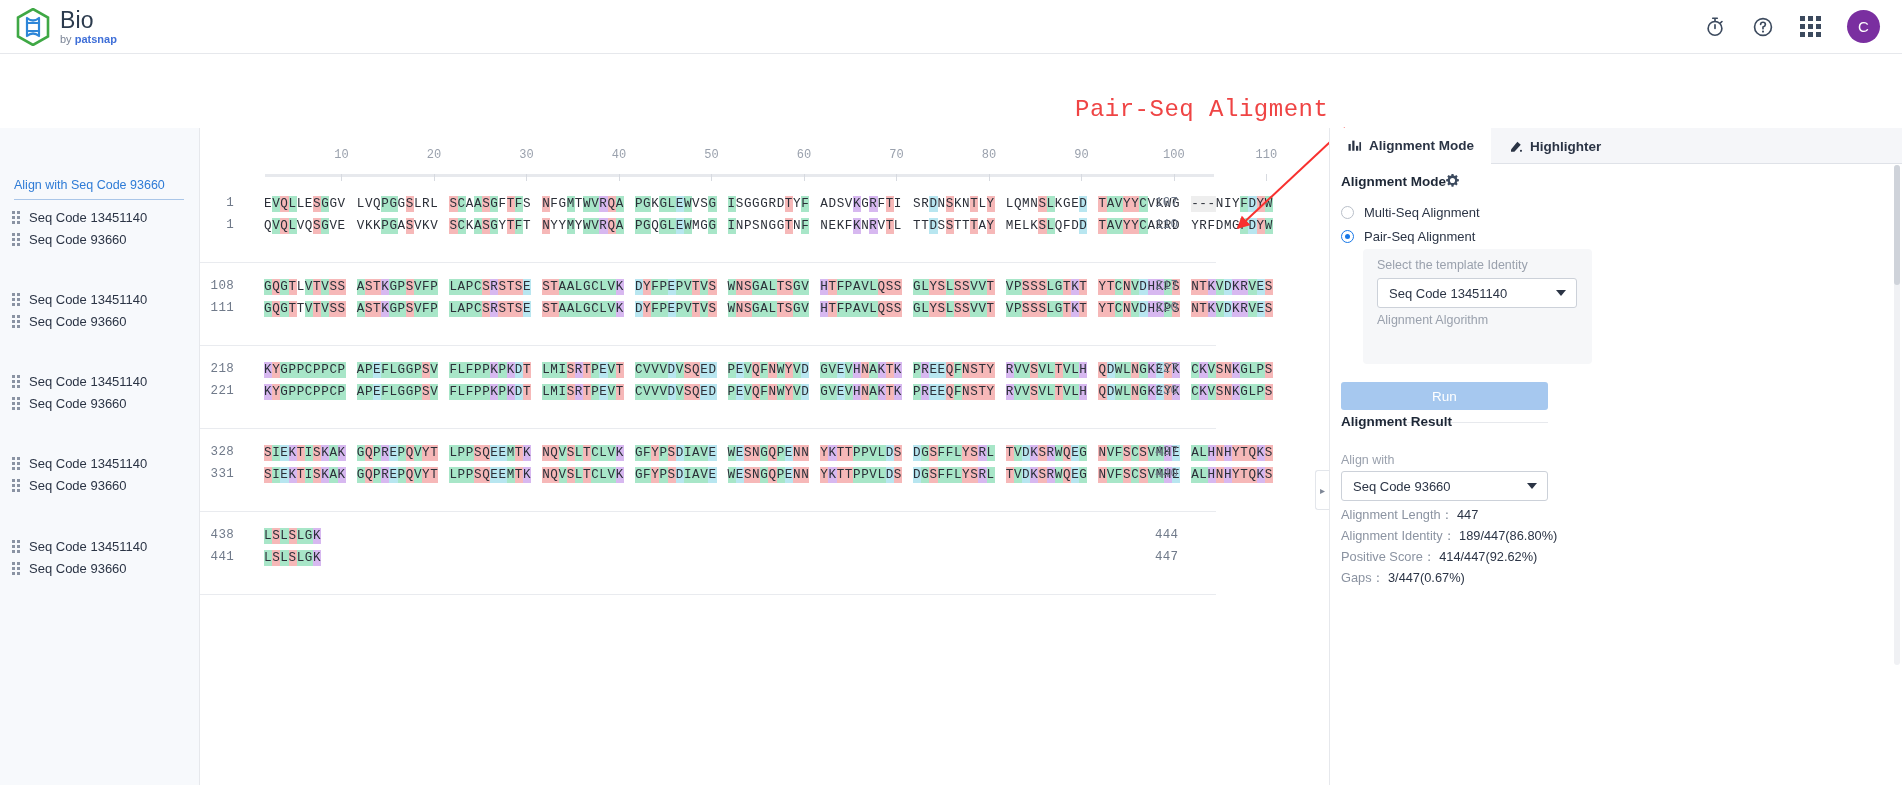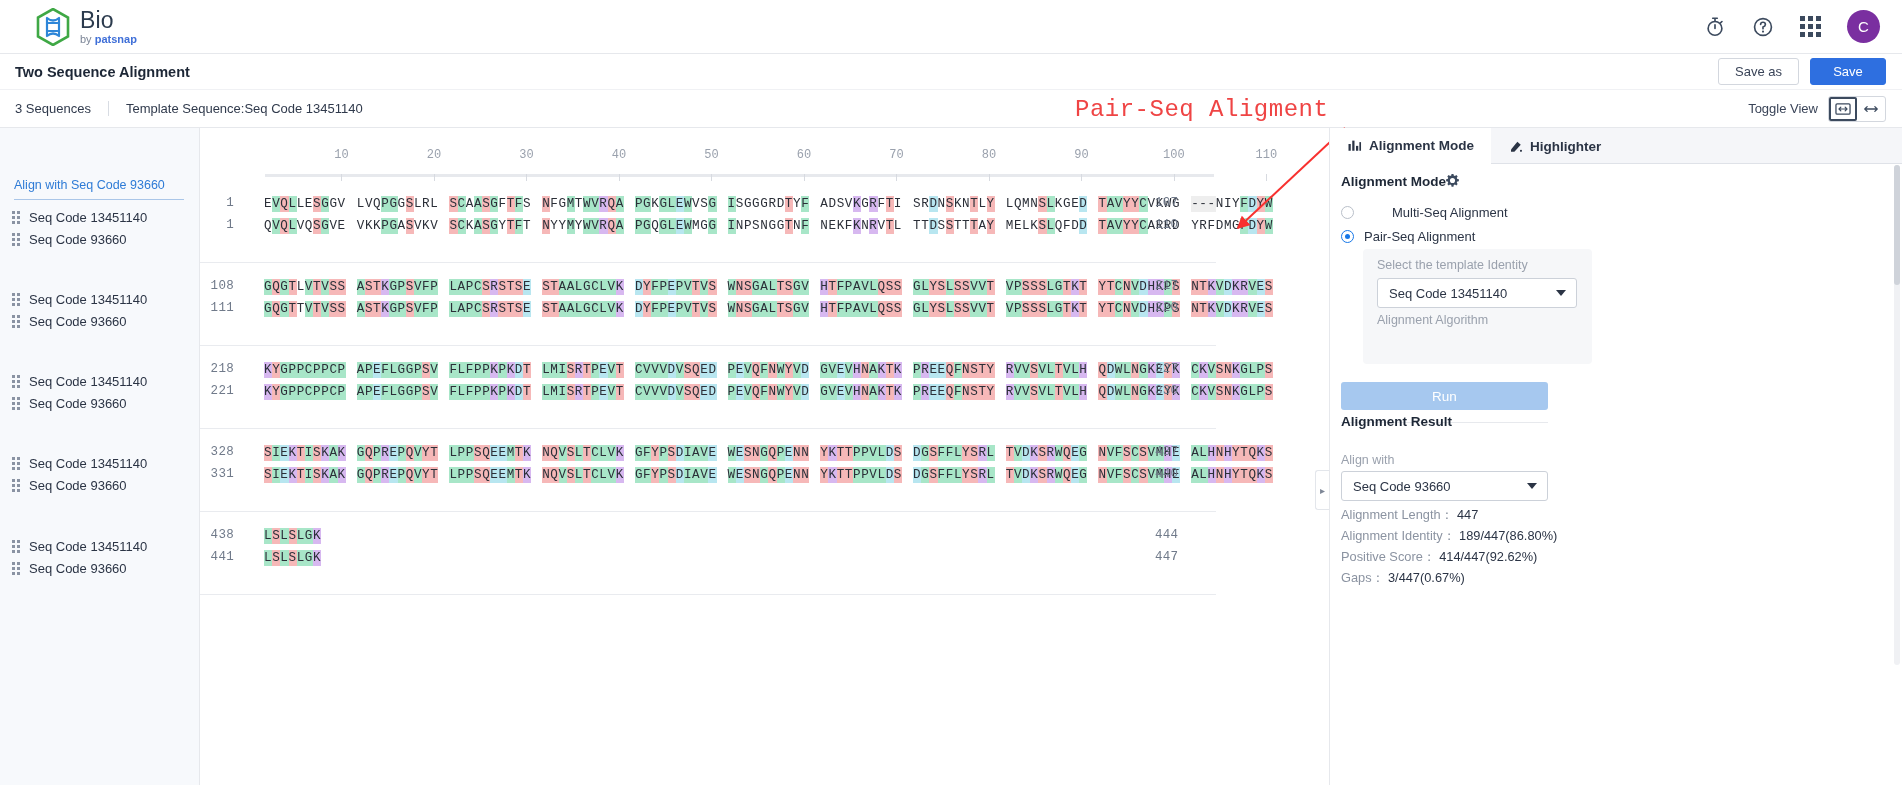--- a/index.html
+++ b/index.html
@@ -11,21 +11,21 @@
     overflow: hidden;
   }
   #app { position: relative; width: 1902px; height: 785px; background: #fff; }
 
   
   .topbar {
     position: absolute; top: 0; left: 0; width: 1902px; height: 54px;
     background: #fff; border-bottom: 1px solid #e6e8ec;
     display: flex; align-items: center;
   }
-  .brand { display: flex; align-items: center; margin-left: 36px; }
+  .brand { display: flex; align-items: center; margin-left: 16px; }
   .brand-logo { width: 34px; height: 38px; margin-right: 10px; }
   .brand-text { line-height: 1; }
   .brand-title { font-size: 23px; color: #2b3a4d; letter-spacing: .2px; }
   .brand-sub { font-size: 11px; color: #7b8596; margin-top: 2px; }
   .brand-sub b { color: #3f6fd8; font-weight: 700; }
   .topbar-right {
     margin-left: auto; margin-right: 22px;
     display: flex; align-items: center; gap: 26px;
   }
   .tb-icon { width: 22px; height: 22px; color: #3c4a5e; cursor: pointer; display:block; }
@@ -226,49 +226,21 @@
           <i></i>
           <i></i>
           <i></i>
           <i></i>
           <i></i>
       </div>
       <div class="avatar">C</div>
     </div>
   </div>
 
-  <div class="titlerow">
-    <div class="page-title">Two Sequence Alignment</div>
-    <div class="title-actions">
-      <div class="btn">Save as</div>
-      <div class="btn primary">Save</div>
-    </div>
-  </div>
-
-  <div class="metarow">
-    <div class="meta-count">3 Sequences</div>
-    <div class="meta-div"></div>
-    <div class="meta-tmpl">Template Sequence:Seq Code 13451140</div>
-    <div class="meta-right">
-      <div class="toggle-label">Toggle View</div>
-      <div class="toggle-group">
-        <div class="toggle-btn active">
-          <svg width="16" height="16" viewBox="0 0 20 20">
-            <rect x="1.2" y="3.5" width="17.6" height="13" rx="1.5" fill="none" stroke="#3c4a5e" stroke-width="1.6"></rect>
-            <path d="M5.5 10 H14.5 M7.3 7.6 L5 10 L7.3 12.4 M12.7 7.6 L15 10 L12.7 12.4" fill="none" stroke="#3c4a5e" stroke-width="1.5" stroke-linecap="round" stroke-linejoin="round"></path>
-          </svg>
-        </div>
-        <div class="toggle-btn">
-          <svg width="16" height="16" viewBox="0 0 20 20">
-            <path d="M2.5 10 H17.5 M5.2 7 L2.2 10 L5.2 13 M14.8 7 L17.8 10 L14.8 13" fill="none" stroke="#3c4a5e" stroke-width="1.6" stroke-linecap="round" stroke-linejoin="round"></path>
-          </svg>
-        </div>
-      </div>
-    </div>
-  </div>
+
 
   <div class="sidebar">
     <div class="align-with-link">Align with Seq Code 93660</div>
     <div id="sidebar-items">
         <div class="seq-item" style="top: 82px;">
           <div class="drag-dots">
             <i></i>
             <i></i>
             <i></i>
             <i></i>
@@ -500,21 +472,21 @@
         </div>
       </div>
   </div>
 
   <div class="sec-title" style="left:1341px; top:174px;">Alignment Mode</div>
   <svg class="gear" style="left:1445px; top:173px;" width="15" height="15" viewBox="0 0 20 20">
     <path d="M10 6.6 A3.4 3.4 0 1 0 10 13.4 A3.4 3.4 0 1 0 10 6.6 Z M8.7 1.2 h2.6 l.4 2.1 1.6.7 1.8-1.2 1.8 1.8 -1.2 1.8 .7 1.6 2.1 .4 v2.6 l-2.1 .4 -.7 1.6 1.2 1.8 -1.8 1.8 -1.8-1.2 -1.6 .7 -.4 2.1 h-2.6 l-.4-2.1 -1.6-.7 -1.8 1.2 -1.8-1.8 1.2-1.8 -.7-1.6 -2.1-.4 v-2.6 l2.1-.4 .7-1.6 -1.2-1.8 1.8-1.8 1.8 1.2 1.6-.7 z" fill="#3c4a5e"></path>
   </svg>
 
   <div id="mode-radios">
-      <div class="radio-row" style="left: 1341px; top: 205px; gap: 28px;">
+      <div class="radio-row" style="left: 1341px; top: 205px;">
         <div class="radio"></div>
         <div class="radio-label">Multi-Seq Alignment</div>
       </div>
       <div class="radio-row" style="left: 1341px; top: 229px;">
         <div class="radio on"></div>
         <div class="radio-label">Pair-Seq Alignment</div>
       </div>
     </div>
 
   <div class="subpanel">

